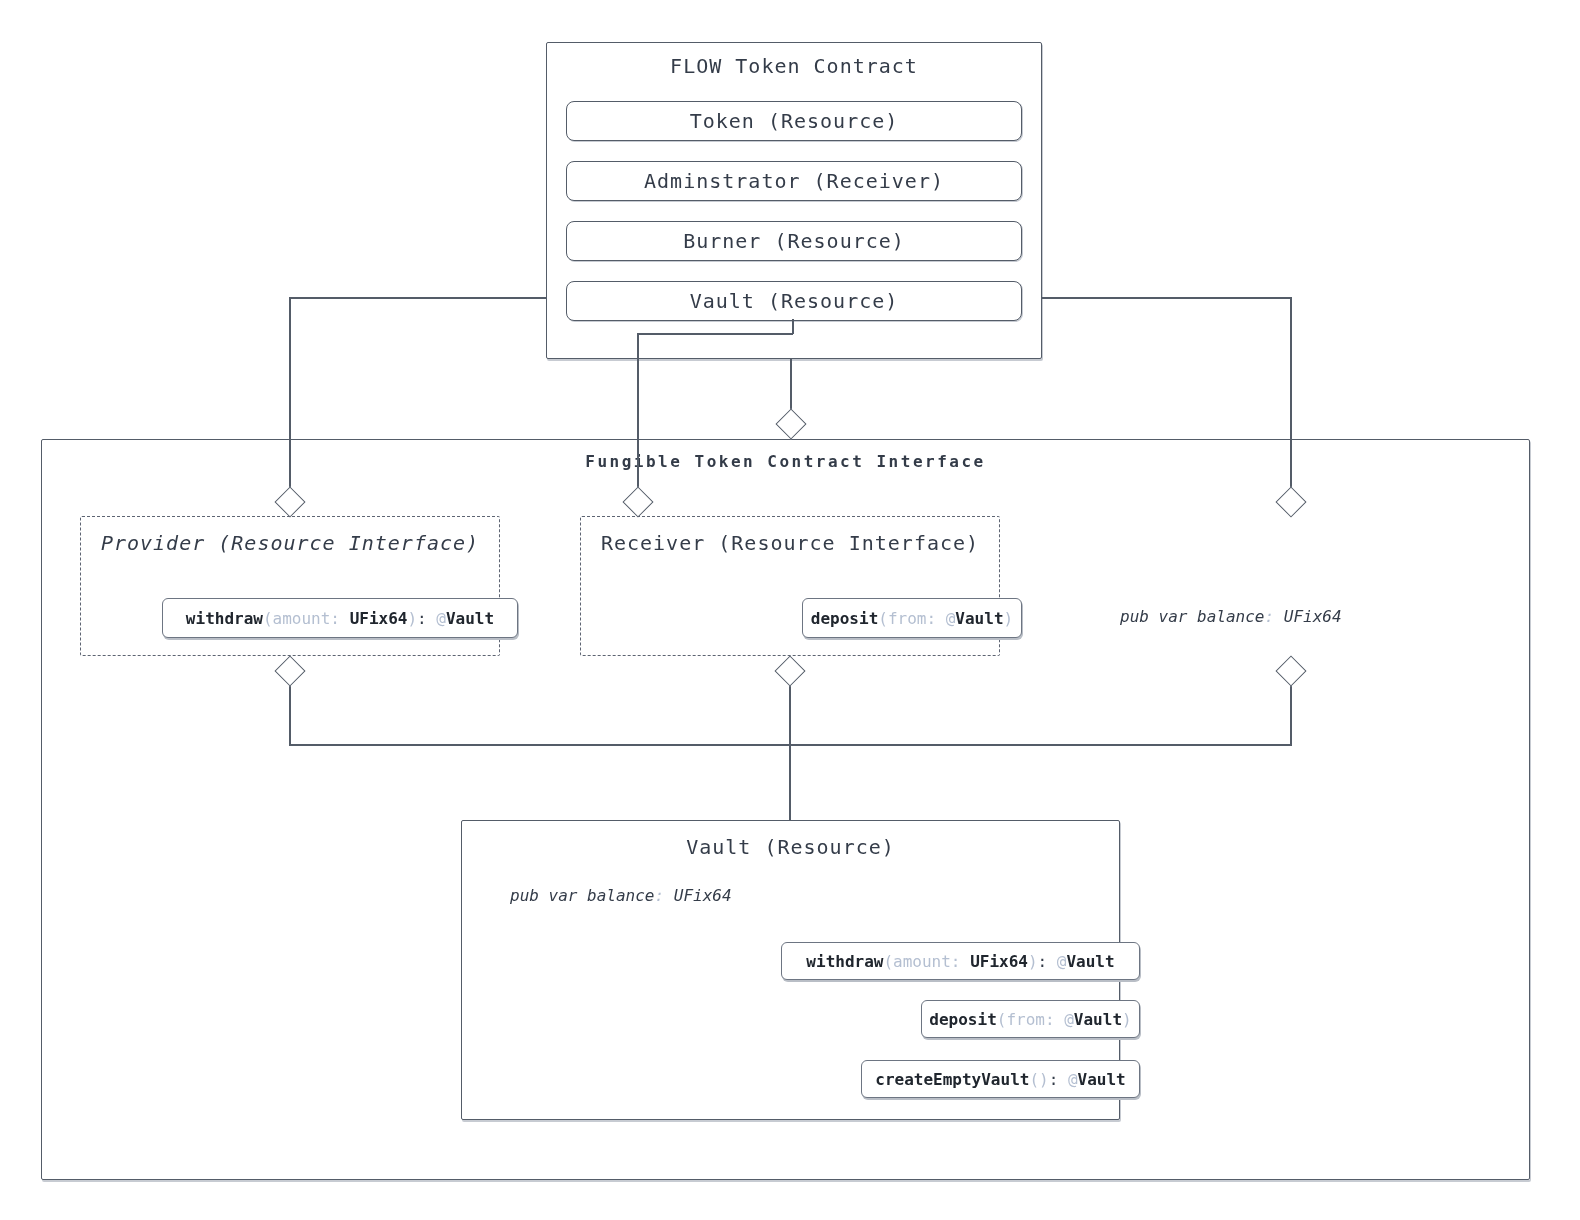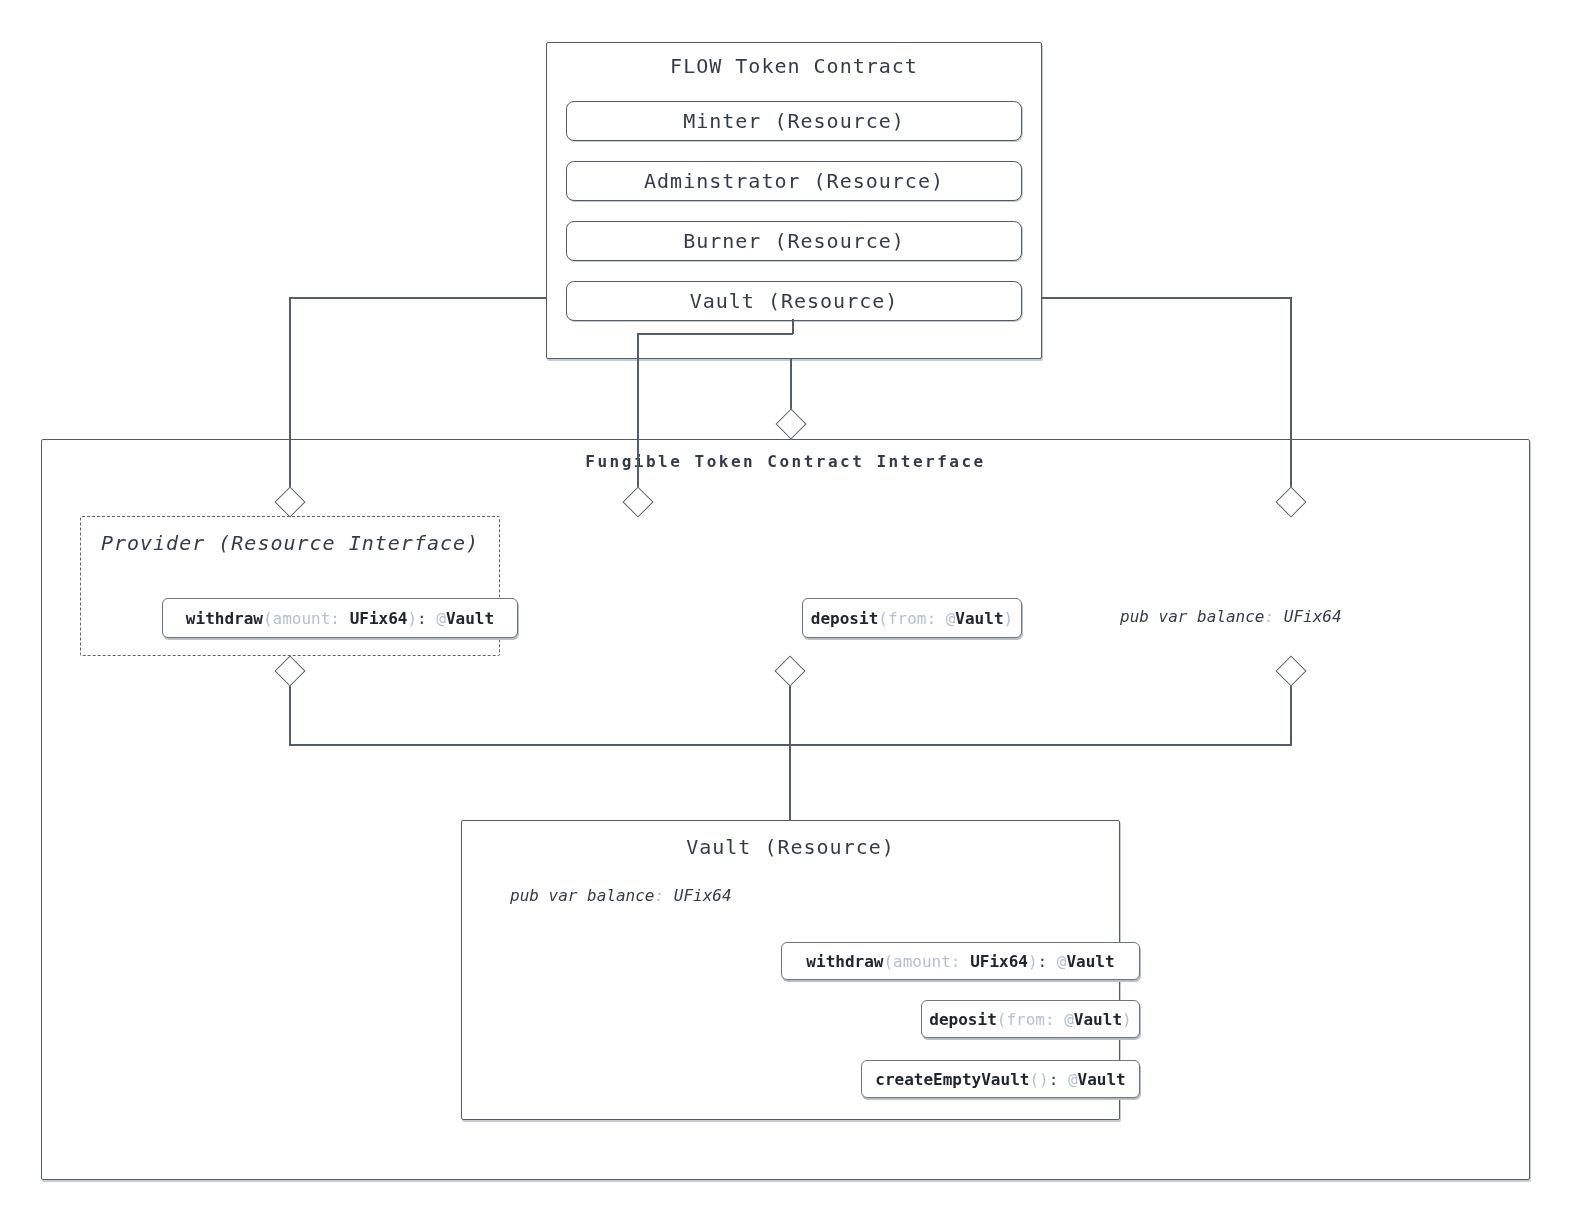--- a/index.html
+++ b/index.html
@@ -61,22 +61,22 @@
 </head>
 <body>
 
 <div class="canvas">
 
   <div class="node transparent shadowed" style="left:41px;top:439px;width:1489px;height:741px;"></div>
   <div class="big-title" style="left:41px;width:1489px;top:452px;">Fungible Token Contract Interface</div>
 
   <div class="node shadowed" style="left:546px;top:42px;width:496px;height:317px;">
     <div class="node-title" style="top:11px;">FLOW Token Contract</div>
-    <div class="resource-row" style="top:58px;">Minter (Resource)</div>
-    <div class="resource-row" style="top:118px;">Adminstrator (Resource)</div>
+    <div class="resource-row" style="top:58px;">Token (Resource)</div>
+    <div class="resource-row" style="top:118px;">Adminstrator (Receiver)</div>
     <div class="resource-row" style="top:178px;">Burner (Resource)</div>
     <div class="resource-row" style="top:238px;">Vault (Resource)</div>
   </div>
 
   <div class="seg h" style="left:290px;top:297px;width:257px;"></div>
   <div class="seg v" style="left:289px;top:297px;height:192px;"></div>
   <div class="seg h" style="left:1041px;top:297px;width:250px;"></div>
   <div class="seg v" style="left:1290px;top:297px;height:192px;"></div>
   <div class="seg v" style="left:792px;top:319px;height:15px;"></div>
   <div class="seg h" style="left:637px;top:333px;width:156px;"></div>
@@ -93,20 +93,23 @@
   <div class="diamond" style="left:1279.5px;top:490.5px;"></div>
   <div class="diamond" style="left:278.5px;top:659.5px;"></div>
   <div class="diamond" style="left:778.5px;top:659.5px;"></div>
   <div class="diamond" style="left:1279.5px;top:659.5px;"></div>
 
   <div class="node dashed" style="left:80px;top:516px;width:420px;height:140px;">
     <div class="node-title" style="top:14px;font-style:italic;">Provider (Resource Interface)</div>
   </div>
   <div class="method-box" style="left:162px;top:598px;width:356px;height:40px;"><span class="tok-b">withdraw</span><span class="tok-l">(amount: </span><span class="tok-b">UFix64</span><span class="tok-l">)</span><span class="tok-d">: </span><span class="tok-l">@</span><span class="tok-b">Vault</span></div>
 
+  <div class="node dashed" style="left:580px;top:516px;width:420px;height:140px;">
+    <div class="node-title" style="top:14px;">Receiver (Resource Interface)</div>
+  </div>
   <div class="method-box" style="left:802px;top:598px;width:220px;height:40px;"><span class="tok-b">deposit</span><span class="tok-l">(from: </span><span class="tok-l">@</span><span class="tok-b">Vault</span><span class="tok-l">)</span></div>
 
   <div class="plain-field" style="left:1120px;top:607px;"><span class="tok-d">pub var balance</span><span class="tok-l">: </span><span class="tok-d">UFix64</span></div>
 
   <div class="node shadowed" style="left:461px;top:820px;width:659px;height:300px;">
     <div class="node-title" style="top:14px;">Vault (Resource)</div>
   </div>
   <div class="plain-field" style="left:510px;top:886px;"><span class="tok-d">pub var balance</span><span class="tok-l">: </span><span class="tok-d">UFix64</span></div>
   <div class="method-box" style="left:781px;top:942px;width:359px;height:38px;"><span class="tok-b">withdraw</span><span class="tok-l">(amount: </span><span class="tok-b">UFix64</span><span class="tok-l">)</span><span class="tok-d">: </span><span class="tok-l">@</span><span class="tok-b">Vault</span></div>
   <div class="method-box" style="left:921px;top:1000px;width:219px;height:38px;"><span class="tok-b">deposit</span><span class="tok-l">(from: </span><span class="tok-l">@</span><span class="tok-b">Vault</span><span class="tok-l">)</span></div>

